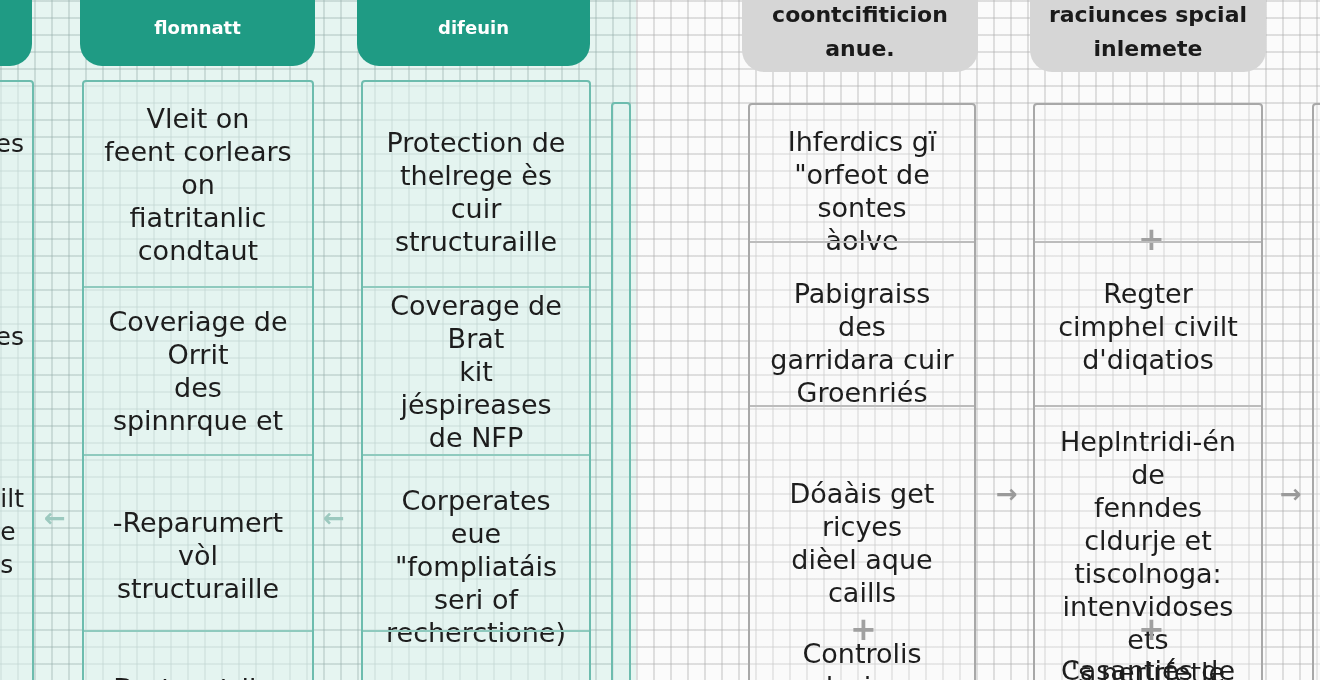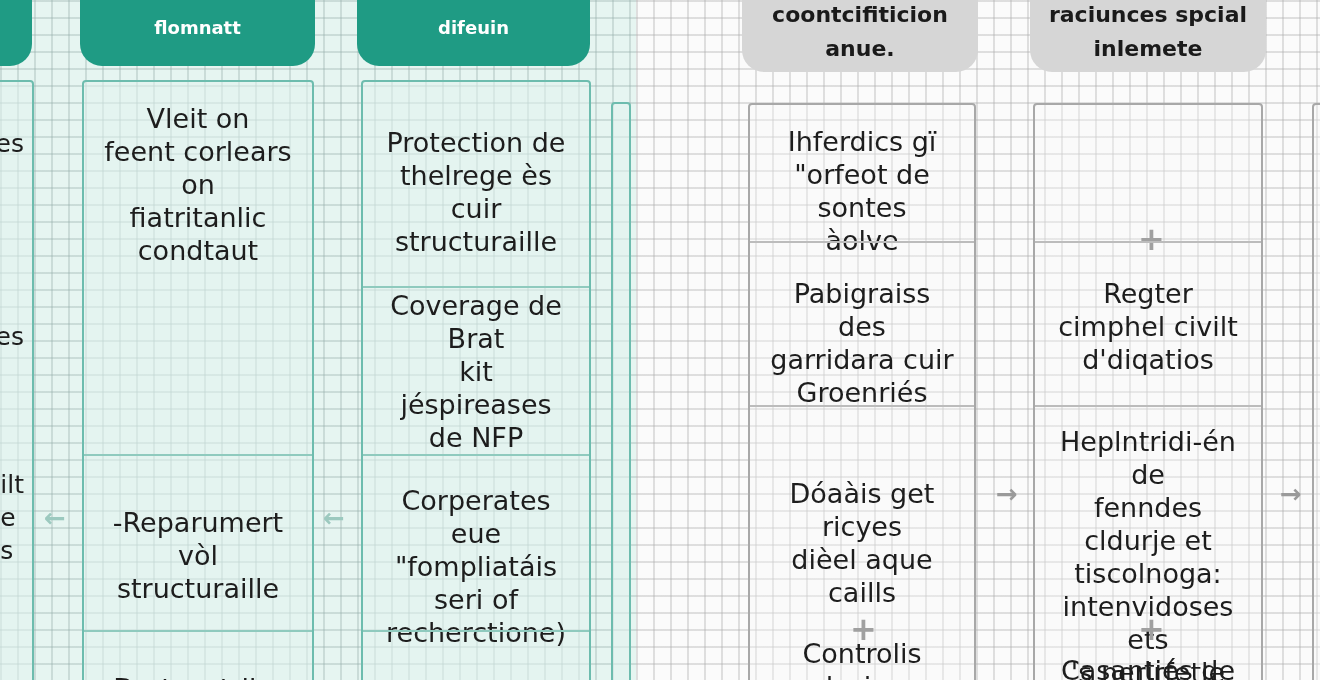--- a/index.html
+++ b/index.html
@@ -62,33 +62,37 @@
   <div class="header teal" style="left:80px; top:0; width:235px; height:66px;">
     <span>flomnatt</span>
   </div>
   <div class="header teal" style="left:357px; top:0; width:233px; height:66px;">
     <span>difeuin</span>
   </div>
 
   <div class="column teal" style="left:-40px; top:80px; width:74px; height:620px;">
     <div class="partial-text" style="right:8px; top:45px;">es</div>
     <div class="partial-text" style="right:8px; top:238px;">es</div>
-    <div class="partial-text" style="right:8px; top:386px; white-space:pre-line;">ilt
+    <div class="partial-text" style="right:8px; top:400px; white-space:pre-line;">ilt
 e
 s</div>
   </div>
 
   <div class="arrow teal" style="left:44px; top:505px;">←</div>
 
   <div class="column teal" style="left:82px; top:80px; width:232px; height:620px;">
     <div class="cell" style="top:0; height:204px;">
       <span class="cell-text">Vleit on
 feent corlears on
 fiatritanlic
 condtaut</span>
+    </div>
+    <div class="cell sep-teal" style="top:204px; height:168px;">
+      <span class="cell-text">Coveriage de Orrit
+des spinnrque et</span>
     </div>
     <div class="cell sep-teal" style="top:372px; height:176px; align-items:flex-start; padding-top:50px;">
       <span class="cell-text">-Reparumert vòl
 structuraille</span>
     </div>
     <div class="cell sep-teal" style="top:548px; height:80px; align-items:flex-start; padding-top:40px;">
       <span class="cell-text">Drotecotribe vieill</span>
     </div>
   </div>
 

